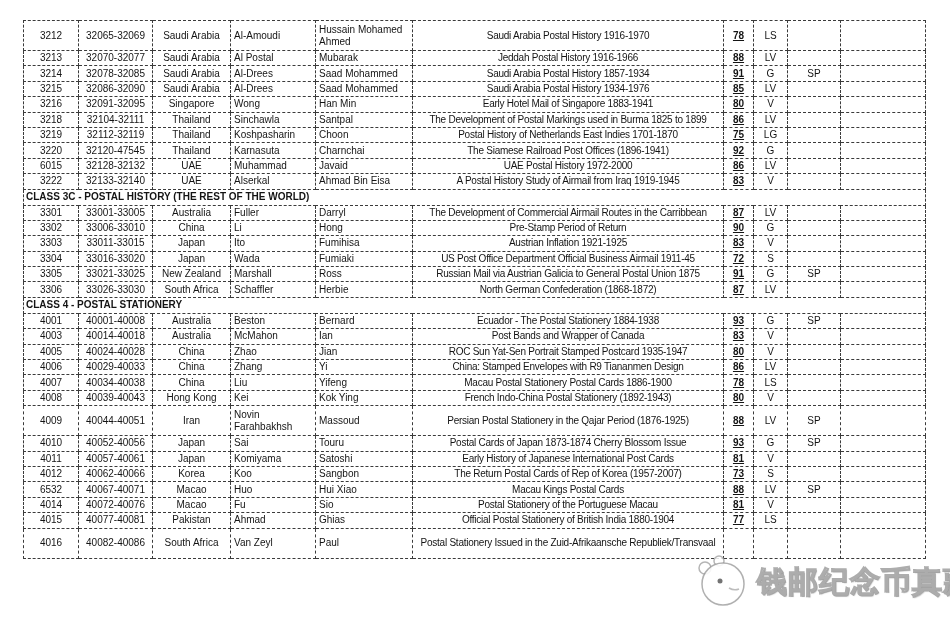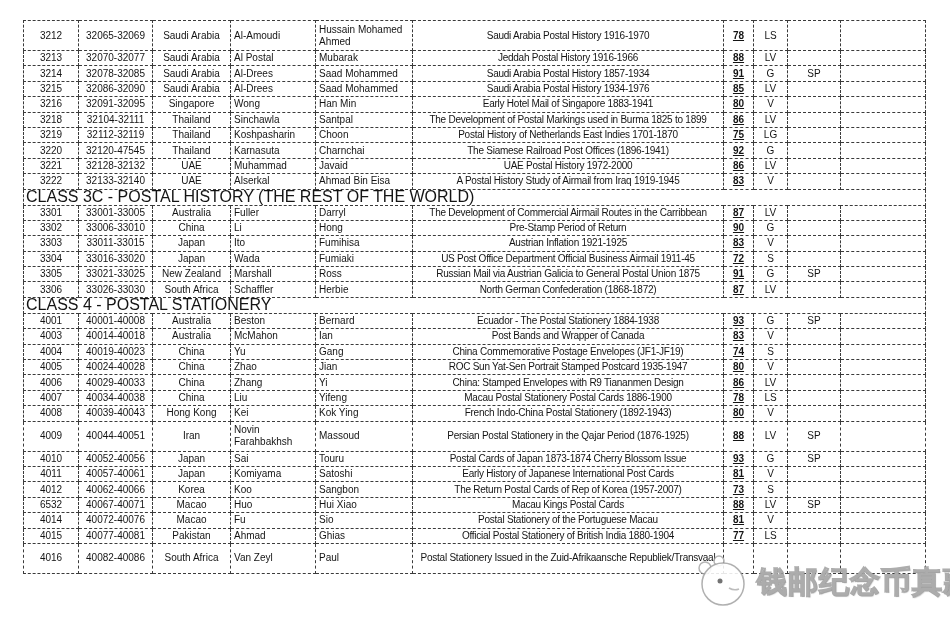--- a/index.html
+++ b/index.html
@@ -17,21 +17,21 @@
     border:1px dashed #3b3b3b;
     font-size:10px; line-height:12px;
     padding:0 3px;
     vertical-align:middle;
     overflow:hidden;
     white-space:nowrap;
   }
   tr.r  td { height:14.4px; }
   tr.rt td { height:29px; white-space:normal; }
   tr.hd td {
-    height:15px; font-weight:normal; font-size:16px;
+    height:15px; font-weight:bold; font-size:10px;
     padding-left:2px; white-space:nowrap;margin-left:30px;
   }
   td.c-id, td.c-frames, td.c-country, td.c-score, td.c-medal, td.c-award { text-align:center; }
   td.c-surname, td.c-given, td.c-title { text-align:left; }
   td.c-title { letter-spacing:-0.25px;text-align:center; }
   td.c-score { font-weight:bold;text-decoration:underline; }
   
   .watermark {
     position:absolute; left:693px; top:554px;
     display:flex; align-items:center; gap:6px;
@@ -154,21 +154,21 @@
           <td class="c-country">Thailand</td>
           <td class="c-surname">Karnasuta</td>
           <td class="c-given">Charnchai</td>
           <td class="c-title">The Siamese Railroad Post Offices (1896-1941)</td>
           <td class="c-score">92</td>
           <td class="c-medal">G</td>
           <td class="c-award"></td>
           <td class="c-blank"></td>
         </tr>
         <tr class="r">
-          <td class="c-id">3221</td>
+          <td class="c-id">6015</td>
           <td class="c-frames">32128-32132</td>
           <td class="c-country">UAE</td>
           <td class="c-surname">Muhammad</td>
           <td class="c-given">Javaid</td>
           <td class="c-title">UAE Postal History 1972-2000</td>
           <td class="c-score">86</td>
           <td class="c-medal">LV</td>
           <td class="c-award"></td>
           <td class="c-blank"></td>
         </tr>
@@ -276,32 +276,20 @@
         </tr>
         <tr class="r">
           <td class="c-id">4003</td>
           <td class="c-frames">40014-40018</td>
           <td class="c-country">Australia</td>
           <td class="c-surname">McMahon</td>
           <td class="c-given">Ian</td>
           <td class="c-title">Post Bands and Wrapper of Canada</td>
           <td class="c-score">83</td>
           <td class="c-medal">V</td>
-          <td class="c-award"></td>
-          <td class="c-blank"></td>
-        </tr>
-        <tr class="r">
-          <td class="c-id">4004</td>
-          <td class="c-frames">40019-40023</td>
-          <td class="c-country">China</td>
-          <td class="c-surname">Yu</td>
-          <td class="c-given">Gang</td>
-          <td class="c-title">China Commemorative Postage Envelopes (JF1-JF19)</td>
-          <td class="c-score">74</td>
-          <td class="c-medal">S</td>
           <td class="c-award"></td>
           <td class="c-blank"></td>
         </tr>
         <tr class="r">
           <td class="c-id">4005</td>
           <td class="c-frames">40024-40028</td>
           <td class="c-country">China</td>
           <td class="c-surname">Zhao</td>
           <td class="c-given">Jian</td>
           <td class="c-title">ROC Sun Yat-Sen Portrait Stamped Postcard 1935-1947</td>

